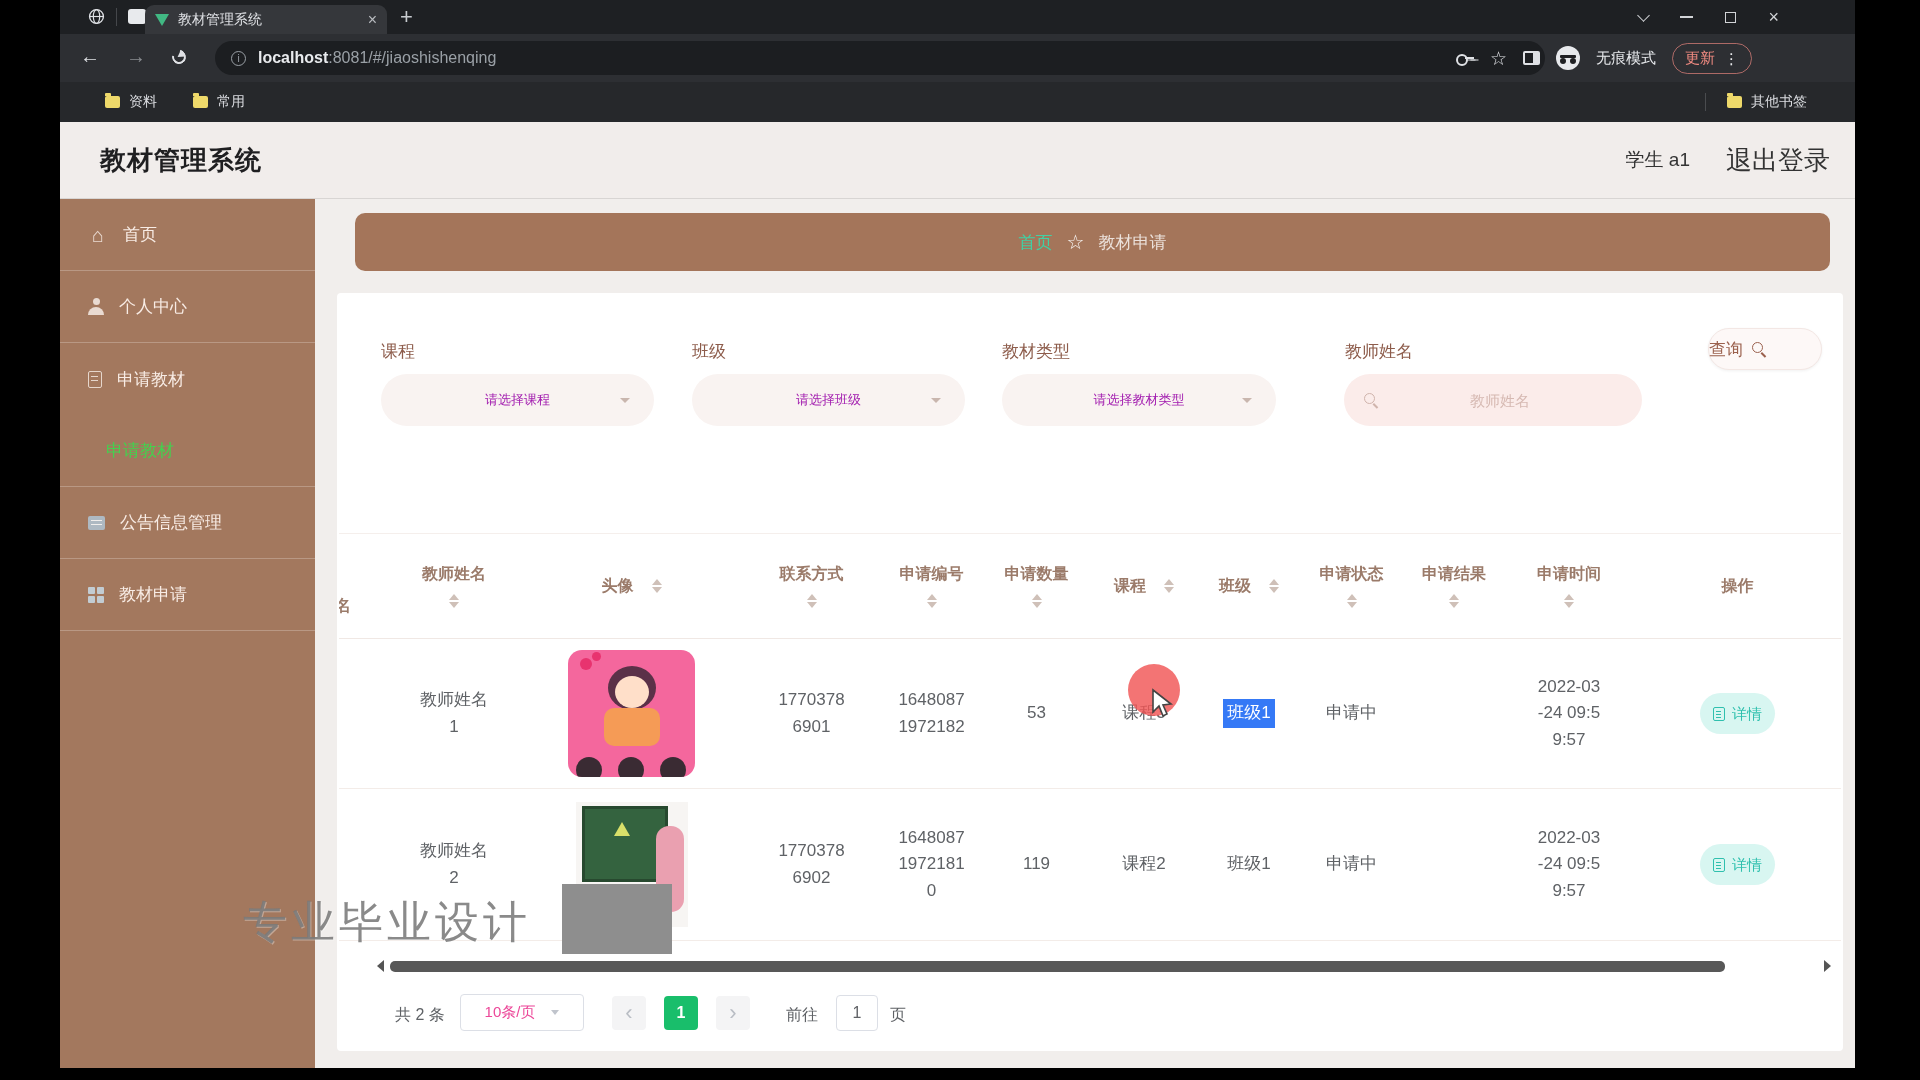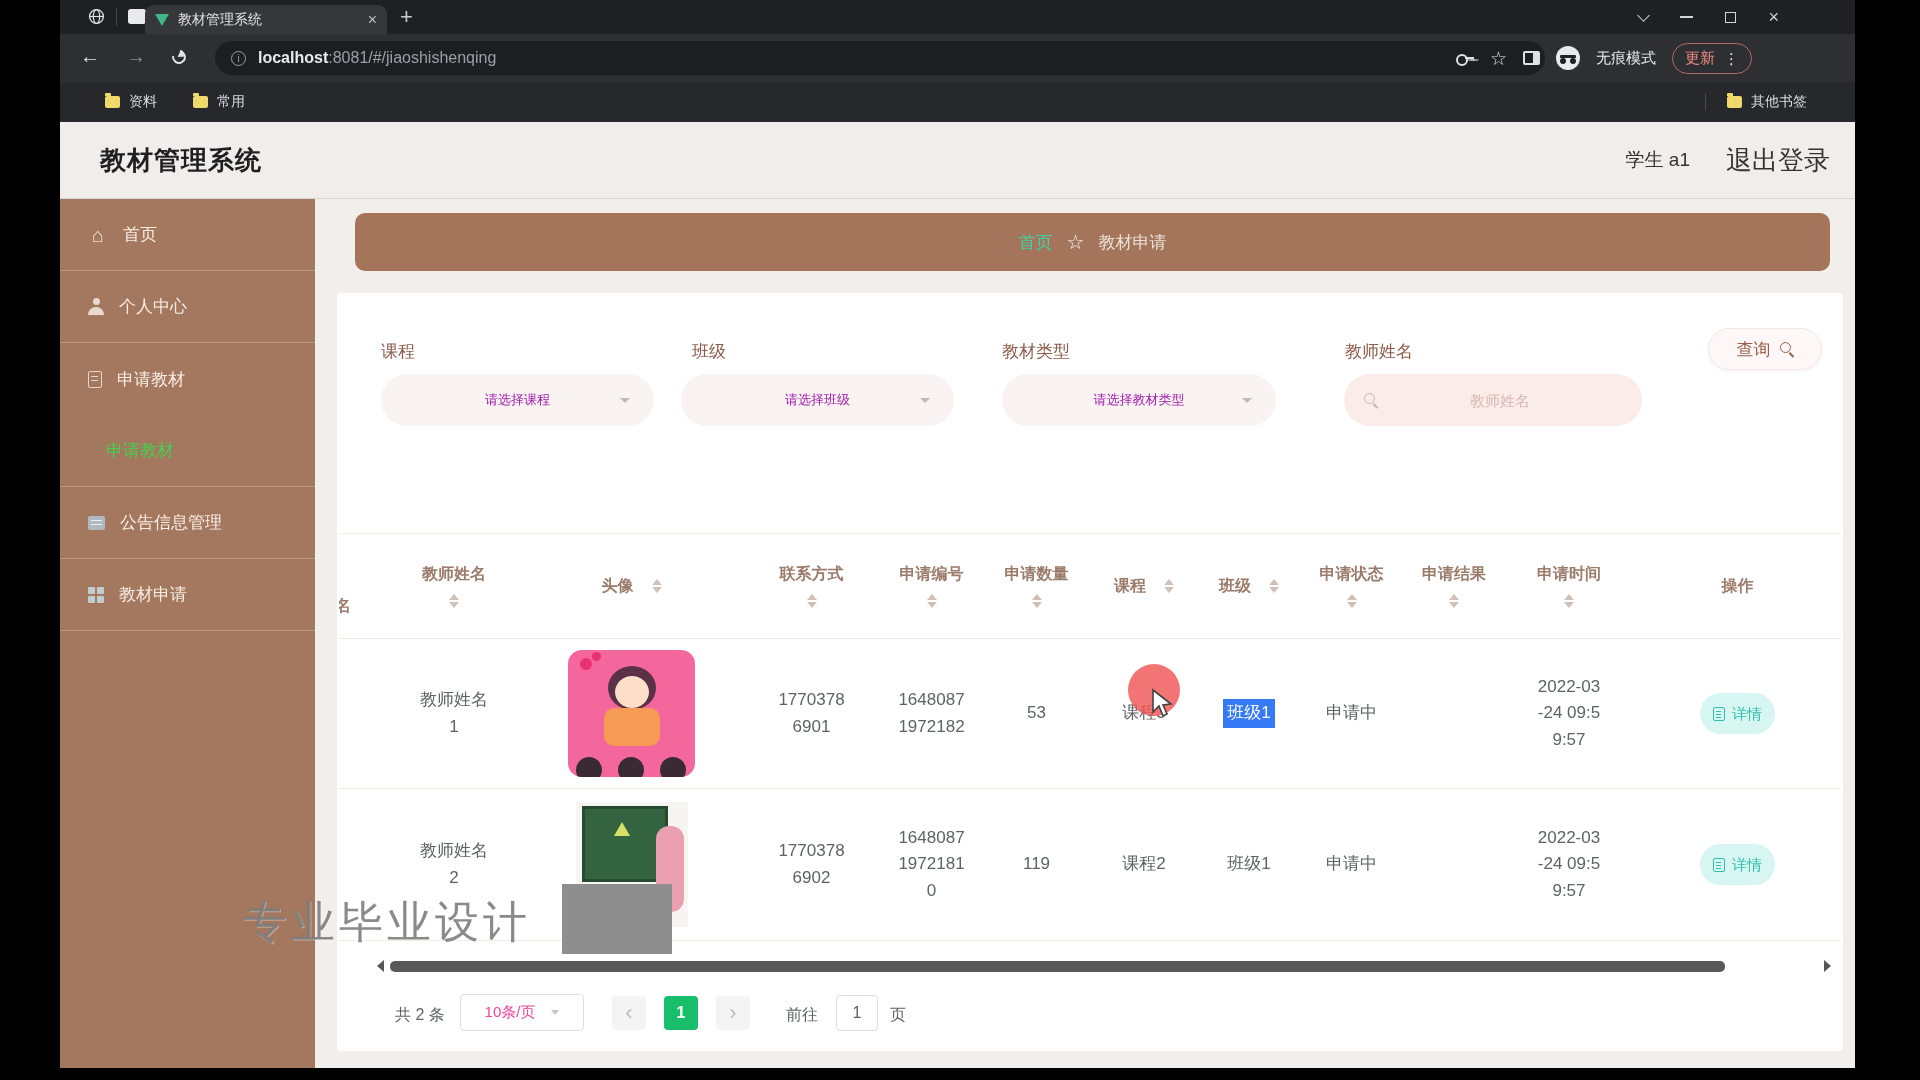--- a/index.html
+++ b/index.html
@@ -88,21 +88,21 @@
 
 .flabel{position:absolute;top:47px;font-size:17px;color:#8d5c4b}
 .fsel{position:absolute;top:81px;width:273px;height:52px;border-radius:26px;background:#f9f3f1;display:flex;align-items:center;justify-content:center;color:#a21caf;font-size:13px}
 .fsel .caret{position:absolute;right:24px;top:24px;width:0;height:0;border-left:5px solid transparent;border-right:5px solid transparent;border-top:5px solid #c9b6ae}
 .finput{position:absolute;left:1007px;top:81px;width:298px;height:52px;border-radius:26px;background:#fbecea;display:flex;align-items:center;padding:0 20px}
 .finput input{flex:1;border:none;outline:none;background:transparent;text-align:center;font-size:15px;color:#8d5c4b;font-family:inherit}
 .finput input::placeholder{color:#d6b9b2}
 .mag{width:14px;height:14px;position:relative;flex:none}
 .mag::before{content:"";position:absolute;left:0;top:0;width:9px;height:9px;border:1.6px solid currentColor;border-radius:50%}
 .mag::after{content:"";position:absolute;left:10px;top:10px;width:6px;height:1.6px;background:currentColor;transform:rotate(45deg);transform-origin:0 0}
-.fbtn{position:absolute;left:1371px;top:35px;width:114px;height:42px;background:#fdf8f7;border:1px solid #f3e7e4;border-radius:21px;display:flex;align-items:center;justify-content:center;gap:9px;color:#9b614e;font-size:17px;box-shadow:0 1px 3px rgba(0,0,0,.06)}
+.fbtn{position:absolute;left:1371px;top:35px;width:114px;height:42px;background:#fdf8f7;border:1px solid #f3e7e4;border-radius:21px;display:flex;align-items:center;justify-content:flex-start;gap:9px;color:#9b614e;font-size:17px;box-shadow:0 1px 3px rgba(0,0,0,.06)}
 
 .table{position:absolute;left:2px;right:2px;top:240px}
 .grid{display:grid;grid-template-columns:50px 130px 225px 135px 105px 105px 110px 100px 105px 100px 130px 207px}
 .thead{height:106px;border-top:1px solid #f5efec;border-bottom:1px solid #f0e8e4}
 .th{display:flex;flex-direction:column;align-items:center;justify-content:center;gap:9px;color:#9b7b6a;font-size:16px;font-weight:bold;text-align:center}
 .th.inline{flex-direction:row;gap:18px}
 .th-clip{overflow:hidden;align-items:flex-start;padding-top:40px}
 .th-clip span{display:block;width:12px;overflow:hidden;direction:rtl;white-space:nowrap}
 .sorts{display:flex;flex-direction:column;gap:2px;align-items:center}
 .sorts i{width:0;height:0;border-left:5px solid transparent;border-right:5px solid transparent}
@@ -264,21 +264,21 @@
         </div>
 
         <div class="card">
 
           <span class="flabel" style="left:44px">课程</span>
           <div class="fsel" style="left:44px">
             <span>请选择课程</span>
             <span class="caret"></span>
           </div>
           <span class="flabel" style="left:355px">班级</span>
-          <div class="fsel" style="left:344px">
+          <div class="fsel" style="left:355px">
             <span>请选择班级</span>
             <span class="caret"></span>
           </div>
           <span class="flabel" style="left:665px">教材类型</span>
           <div class="fsel" style="left:665px;width:274px">
             <span>请选择教材类型</span>
             <span class="caret"></span>
           </div>
           <span class="flabel" style="left:1008px">教师姓名</span>
           <div class="finput">

